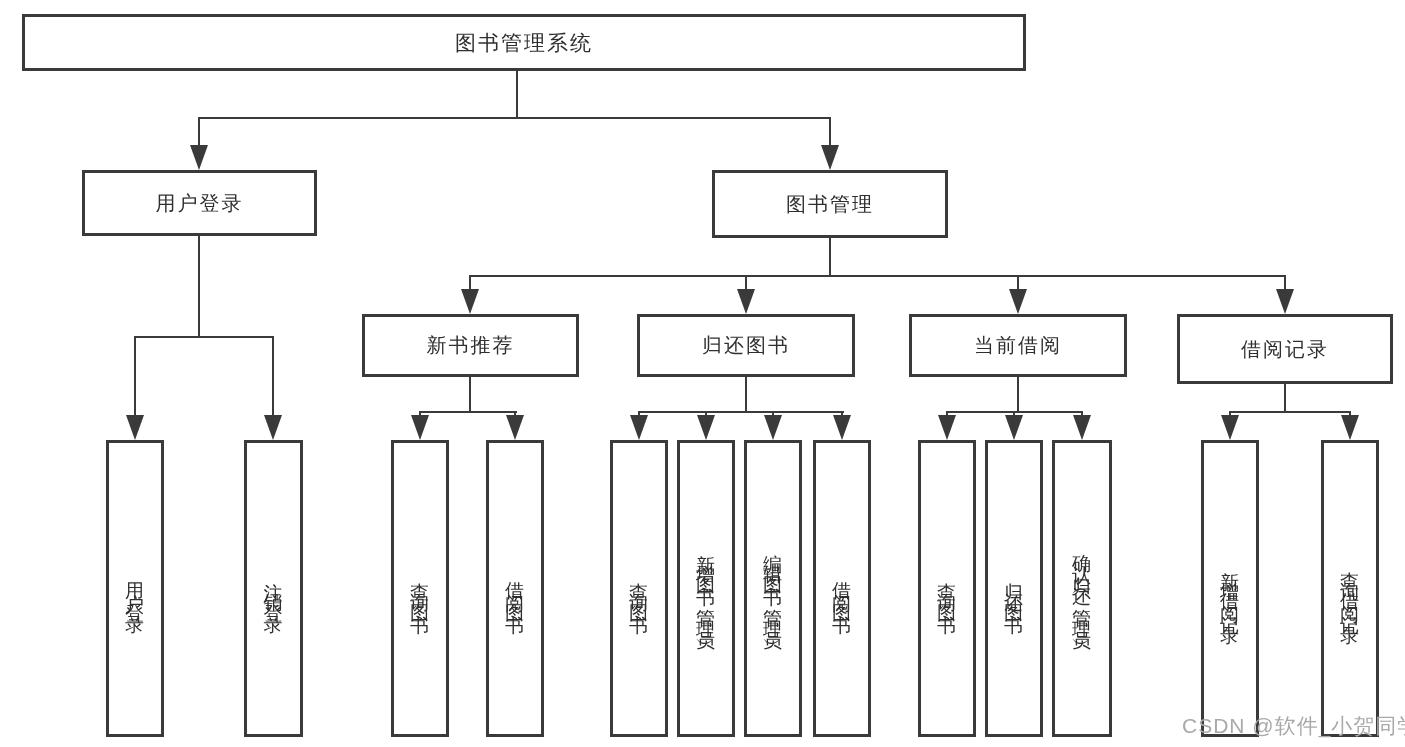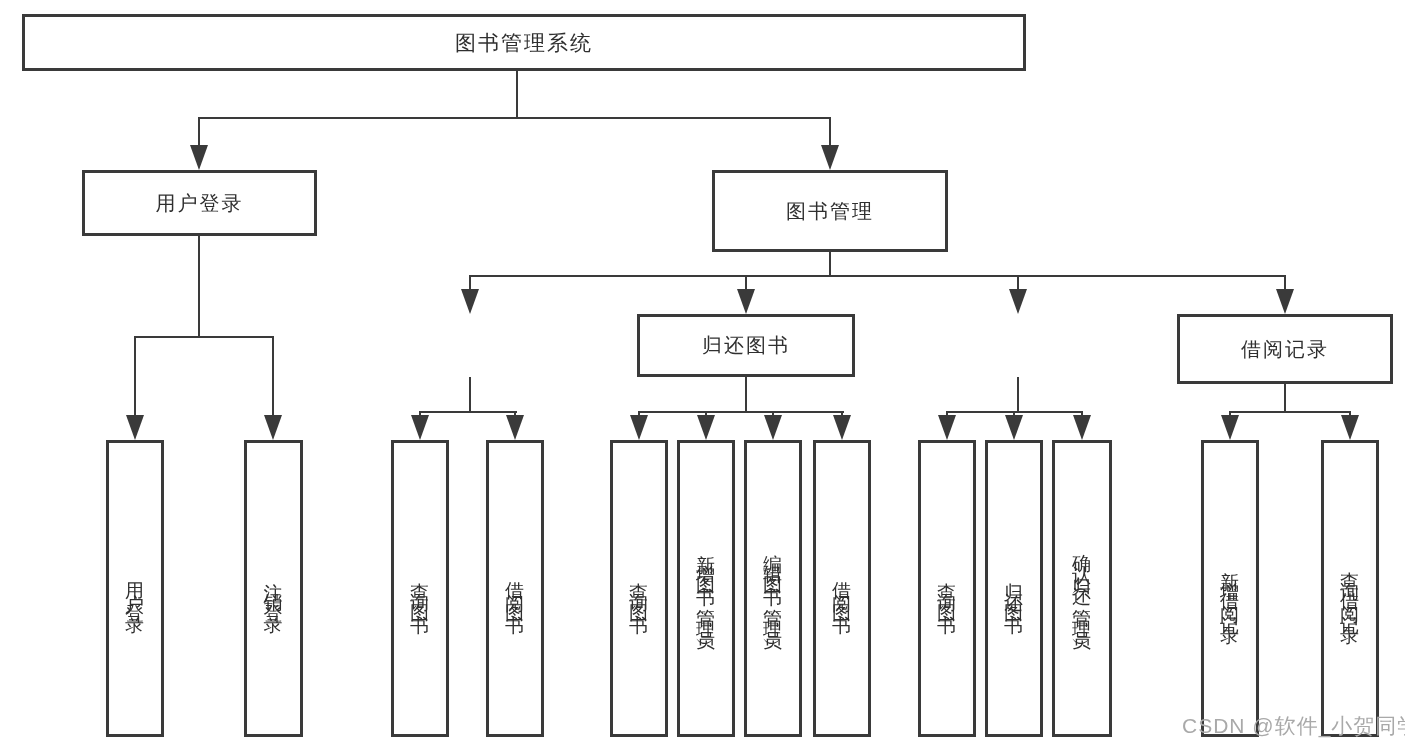--- a/index.html
+++ b/index.html
@@ -70,21 +70,21 @@
   <div class="ln" style="left:516px; top:71px; width:2px; height:47px;"></div>
   <div class="ln" style="left:198px; top:117px; width:633px; height:2px;"></div>
   <div class="ln" style="left:198px; top:117px; width:2px; height:30px;"></div>
   <div class="ar" style="left:190px; top:145px;"></div>
   <div class="ln" style="left:829px; top:117px; width:2px; height:30px;"></div>
   <div class="ar" style="left:821px; top:145px;"></div>
 
   <div class="b bh" style="left:82px; top:170px; width:235px; height:66px;">
     <span>用户登录</span>
   </div>
-  <div class="b bh" style="left:712px; top:170px; width:236px; height:82px;">
+  <div class="b bh" style="left:712px; top:170px; width:236px; height:68px;">
     <span>图书管理</span>
   </div>
 
   <div class="ln" style="left:198px; top:236px; width:2px; height:101px;"></div>
   <div class="ln" style="left:134px; top:336px; width:140px; height:2px;"></div>
   <div class="ln" style="left:134px; top:336px; width:2px; height:81px;"></div>
   <div class="ar" style="left:126px; top:415px;"></div>
   <div class="ln" style="left:272px; top:336px; width:2px; height:81px;"></div>
   <div class="ar" style="left:264px; top:415px;"></div>
 
@@ -92,22 +92,28 @@
   <div class="ln" style="left:469px; top:275px; width:817px; height:2px;"></div>
   <div class="ln" style="left:469px; top:275px; width:2px; height:16px;"></div>
   <div class="ar" style="left:461px; top:289px;"></div>
   <div class="ln" style="left:745px; top:275px; width:2px; height:16px;"></div>
   <div class="ar" style="left:737px; top:289px;"></div>
   <div class="ln" style="left:1017px; top:275px; width:2px; height:16px;"></div>
   <div class="ar" style="left:1009px; top:289px;"></div>
   <div class="ln" style="left:1284px; top:275px; width:2px; height:16px;"></div>
   <div class="ar" style="left:1276px; top:289px;"></div>
 
+  <div class="b bh" style="left:362px; top:314px; width:217px; height:63px;">
+    <span>新书推荐</span>
+  </div>
   <div class="b bh" style="left:637px; top:314px; width:218px; height:63px;">
     <span>归还图书</span>
+  </div>
+  <div class="b bh" style="left:909px; top:314px; width:218px; height:63px;">
+    <span>当前借阅</span>
   </div>
   <div class="b bh" style="left:1177px; top:314px; width:216px; height:70px;">
     <span>借阅记录</span>
   </div>
 
   <div class="ln" style="left:469px; top:377px; width:2px; height:36px;"></div>
   <div class="ln" style="left:419px; top:411px; width:98px; height:2px;"></div>
   <div class="ln" style="left:419px; top:411px; width:2px; height:8px;"></div>
   <div class="ar" style="left:411px; top:415px;"></div>
   <div class="ln" style="left:514px; top:411px; width:2px; height:8px;"></div>

